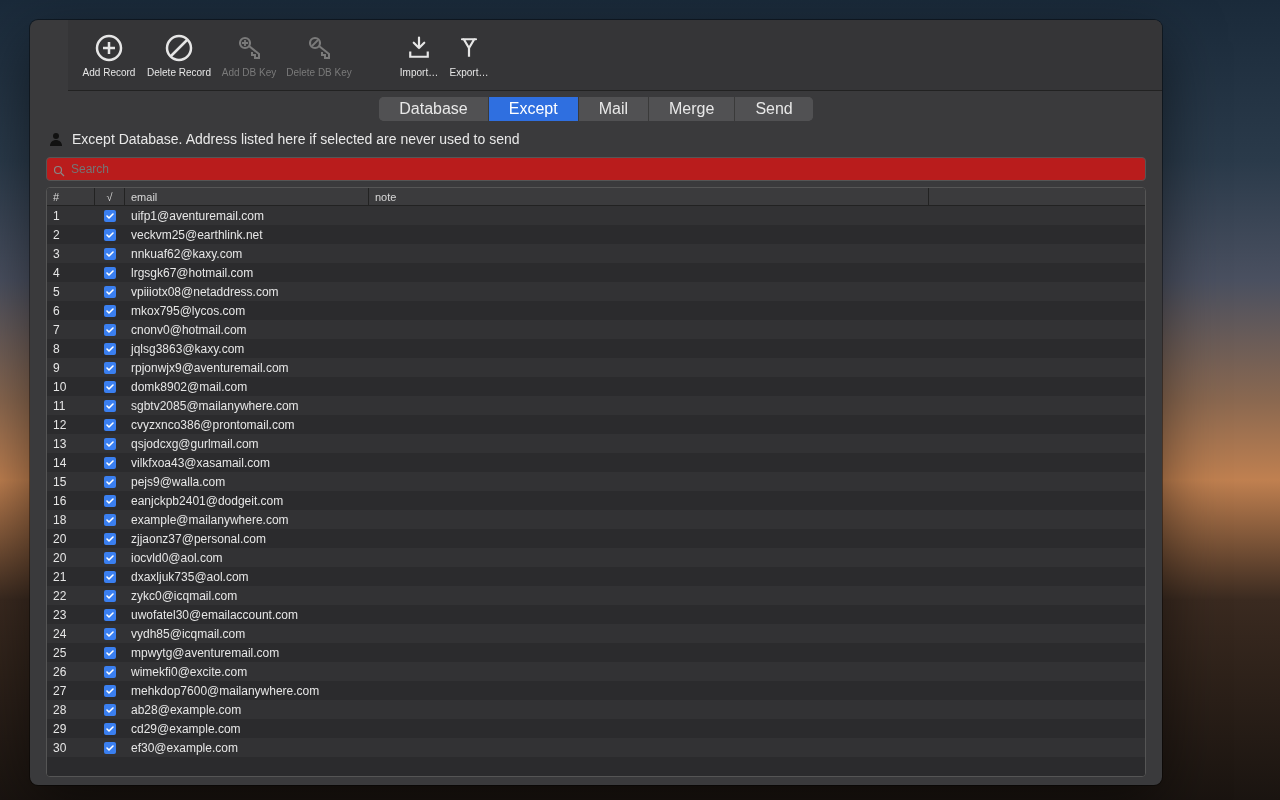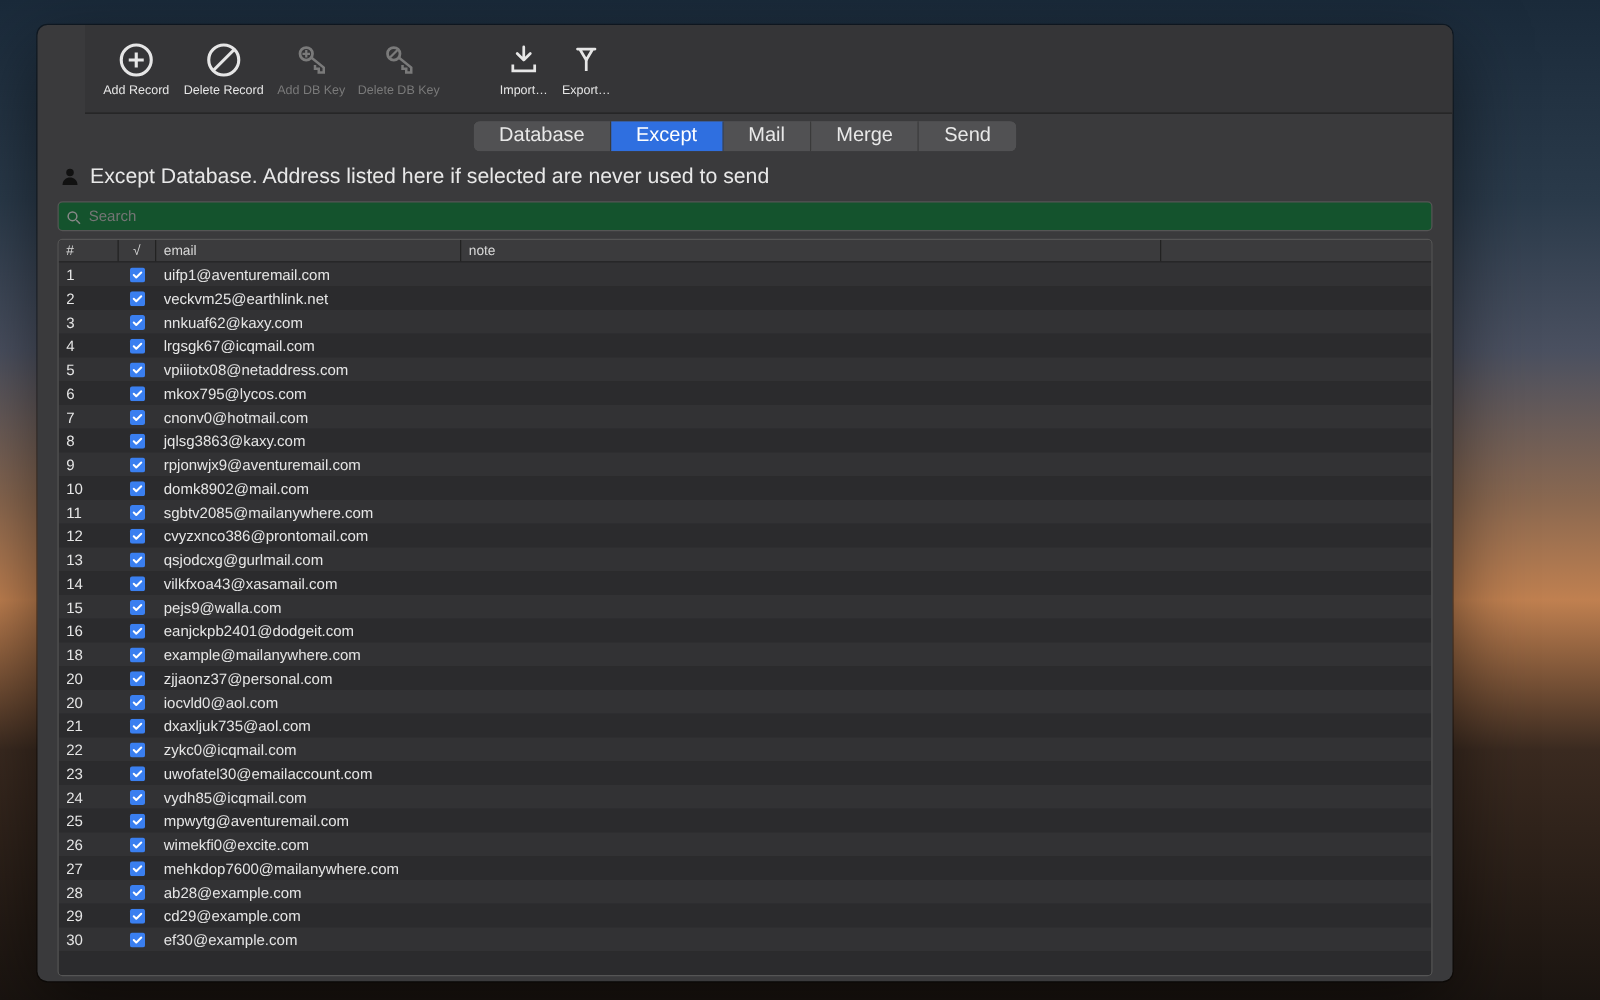--- a/index.html
+++ b/index.html
@@ -65,25 +65,25 @@
     display: flex; border-radius: 5px; overflow: hidden;
     box-shadow: 0 0 0 1px #555 inset;
   }
   .seg {
     background: #515153; color: #e8e8e8; font-size: 16px;
     padding: 3px 20px; border-right: 1px solid #3a3a3a;
   }
   .seg:last-child { border-right: none; }
   .seg.active { background: #2f6fe0; color: #fff; }
 
-  .info-row { display: flex; align-items: center; gap: 8px; color: #e8e8e8; font-size: 17px; padding: 4px 2px; }
+  .info-row { display: flex; align-items: center; gap: 8px; color: #e8e8e8; font-size: 14px; padding: 4px 2px; }
   .person-icon { width: 16px; height: 16px; color: #111; }
 
   .search-wrap {
-    background: #14532d; border: 1px solid #555; border-radius: 4px;
+    background: #b91c1c; border: 1px solid #555; border-radius: 4px;
     height: 24px; display: flex; align-items: center; padding: 0 6px; gap: 6px;
   }
   .search-wrap input {
     flex: 1; background: transparent; border: none; outline: none;
     color: #c8c8c8; font-size: 12px;
   }
   .search-icon { width: 12px; height: 12px; color: #888; }
 
   .table-wrap {
     flex: 1; border: 1px solid #555; border-radius: 4px;
@@ -267,21 +267,21 @@
           </div>
           <div class="trow">
             <div class="td col-idx">4</div>
             <div class="td col-chk">
               <span class="chk">
                 <svg viewBox="0 0 10 10">
                   <path d="M2 5 L4 7 L8 3" fill="none" stroke="#fff" stroke-width="1.6" stroke-linecap="round" stroke-linejoin="round"></path>
                 </svg>
               </span>
             </div>
-            <div class="td col-email">lrgsgk67@icqmail.com</div>
+            <div class="td col-email">lrgsgk67@hotmail.com</div>
             <div class="td col-note"></div>
             <div class="td col-extra"></div>
           </div>
           <div class="trow">
             <div class="td col-idx">5</div>
             <div class="td col-chk">
               <span class="chk">
                 <svg viewBox="0 0 10 10">
                   <path d="M2 5 L4 7 L8 3" fill="none" stroke="#fff" stroke-width="1.6" stroke-linecap="round" stroke-linejoin="round"></path>
                 </svg>

